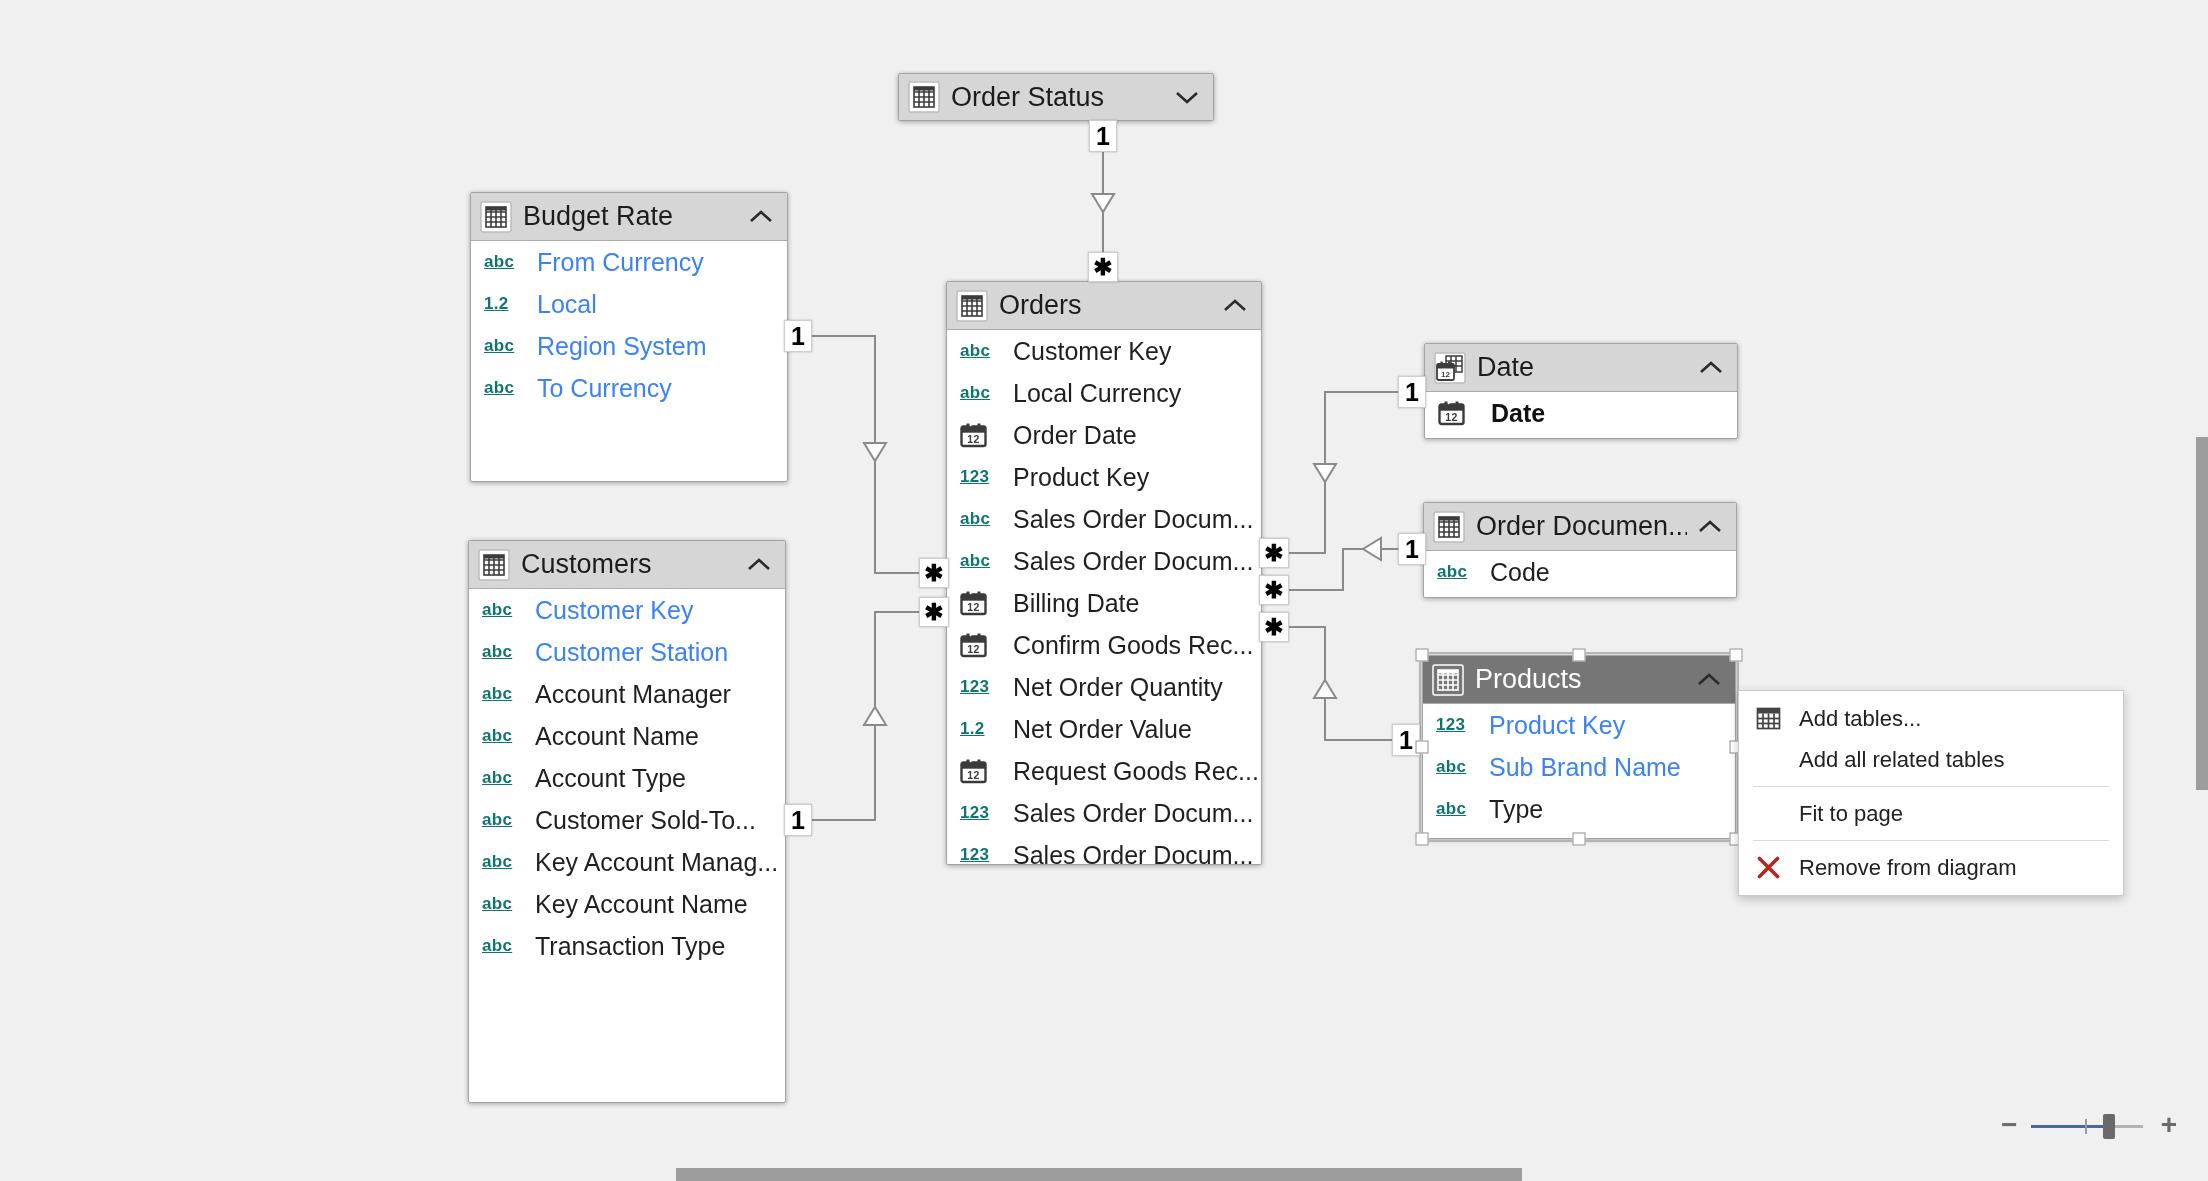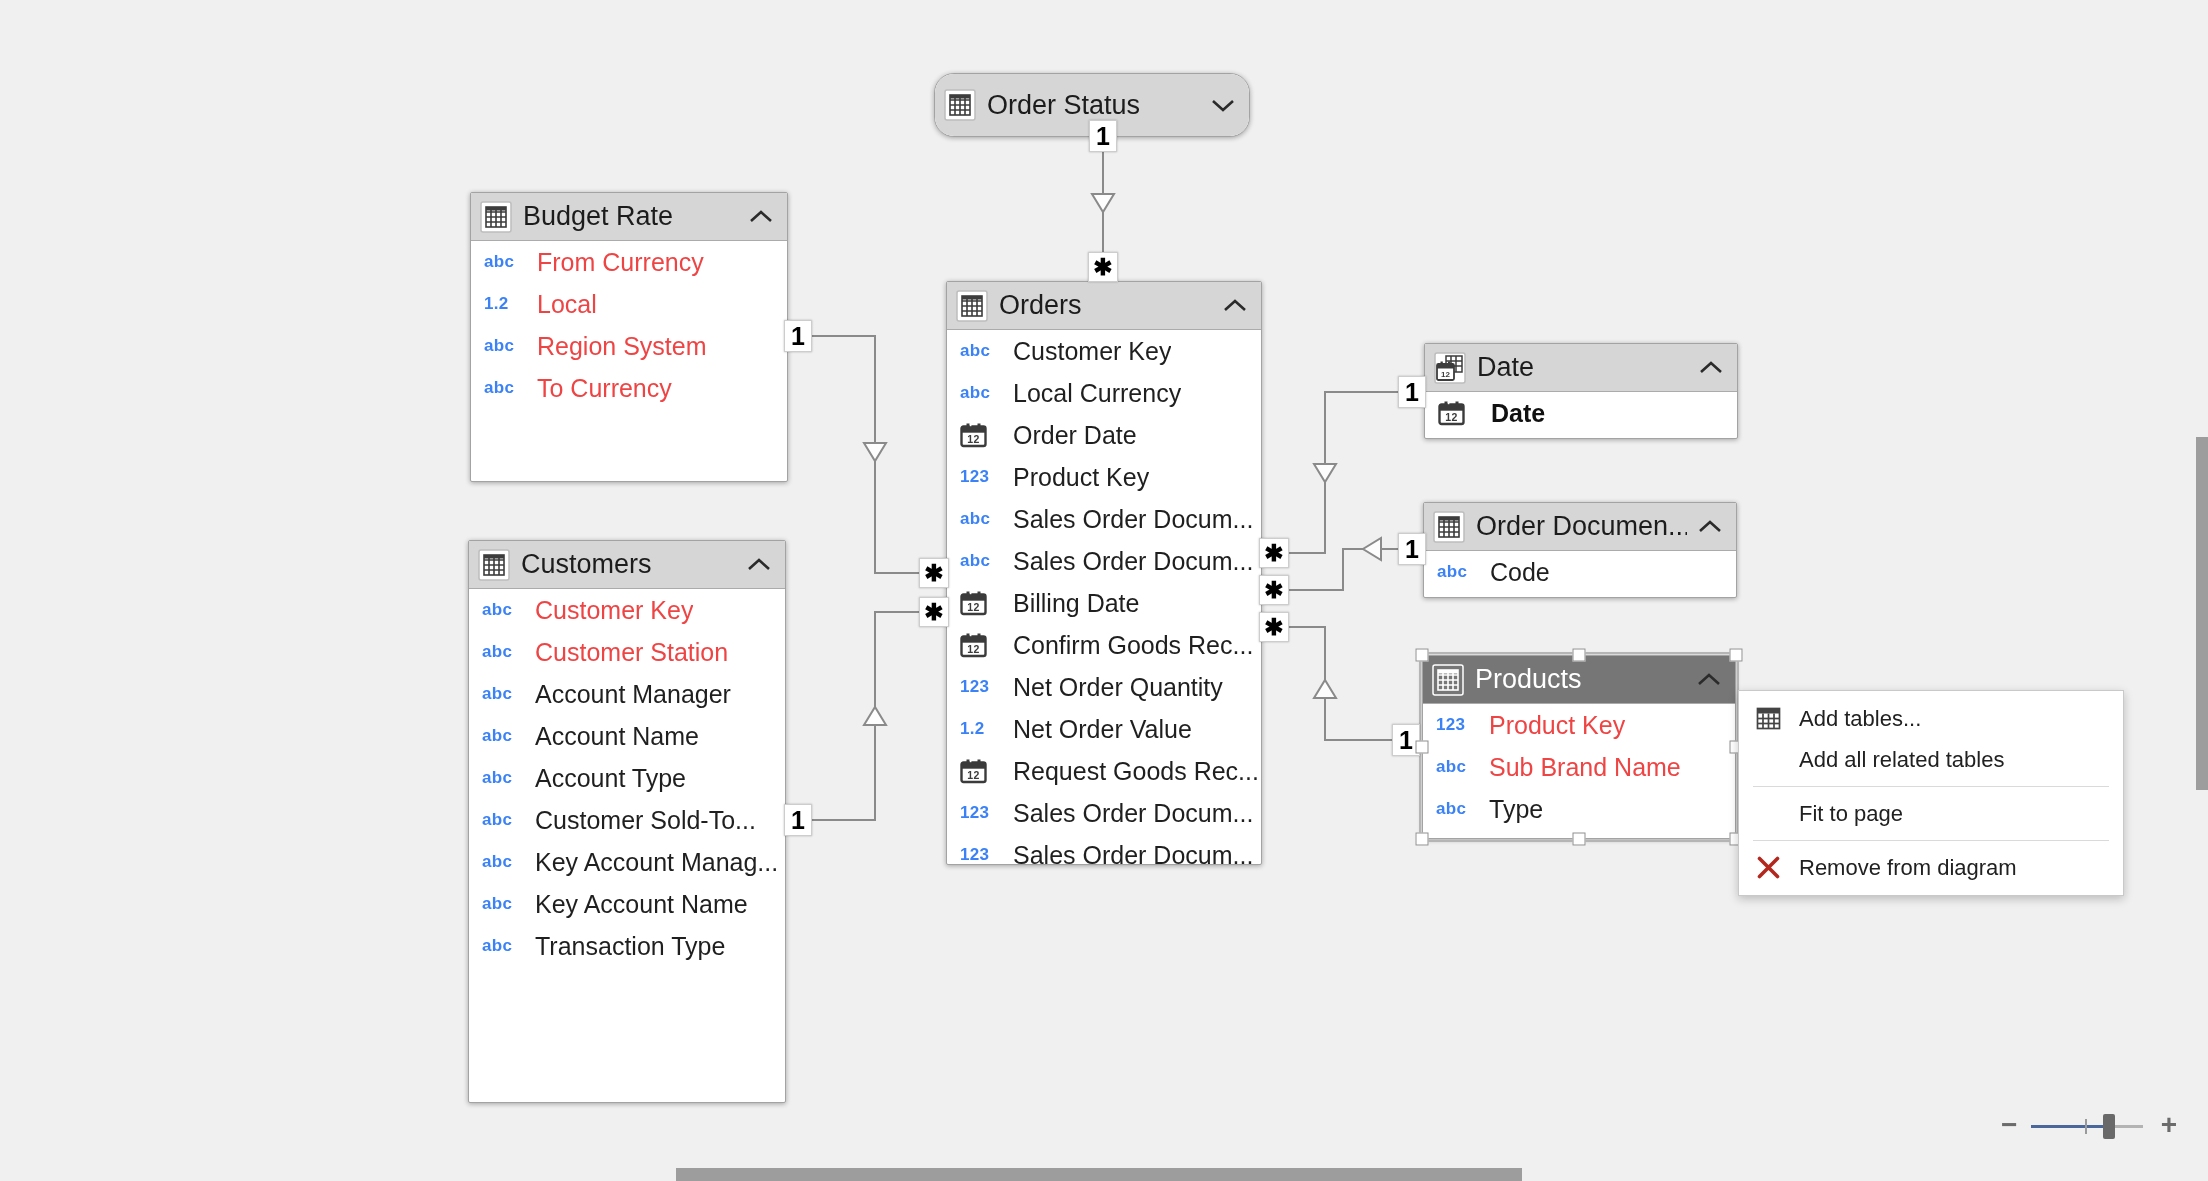--- a/index.html
+++ b/index.html
@@ -19,24 +19,24 @@
   .card.selected .card-header{background:#767676;}
   .tbl-name{font-size:27px; color:#1c1c1c; flex:1 1 auto; white-space:nowrap; overflow:hidden;}
   .card.selected .tbl-name{color:#ffffff;}
   .chev{flex:0 0 auto; display:flex; align-items:center;}
   .tbl-icon{flex:0 0 auto; display:flex; align-items:center;}
 
   .card-body{position:relative;}
   .frow{display:flex; align-items:center; height:42px; padding-left:13px; gap:9px;
         font-size:25px; color:#1f1f1f; white-space:nowrap;}
   .frow .flabel{overflow:hidden;}
-  .frow.dim .flabel{color:#ef4444;}
+  .frow.dim .flabel{color:#3b82f6;}
   .frow.bold .flabel{font-weight:700; color:#111;}
-  .ficon{width:44px; flex:0 0 44px; font-size:17px; font-weight:700; color:#3b82f6;
-        letter-spacing:.3px; display:flex; align-items:center;}
+  .ficon{width:44px; flex:0 0 44px; font-size:17px; font-weight:700; color:#0f766e;
+        letter-spacing:.3px; display:flex; align-items:center;text-decoration:underline;}
 
   
   .chip{position:absolute; transform:translate(-50%,-50%); background:#fff; border:1px solid #cdcdcd;
         box-shadow:0 0 2px rgba(0,0,0,.25); font-weight:700; color:#000;
         display:flex; align-items:center; justify-content:center; z-index:3;}
   .chip.one{min-width:22px; height:30px; font-size:25px; padding:0 2px;}
   .chip.many{min-width:26px; height:28px; font-size:23px; padding:0 1px;}
 
   
   .handle{position:absolute; width:13px; height:13px; background:#fff; border:1px solid #8f8f8f;
@@ -86,21 +86,21 @@
     <div class="ztrack">
       <div class="zfill"></div>
       <div class="ztick"></div>
       <div class="zhandle"></div>
     </div>
     <span class="zplus">+</span>
   </div>
 
   <div class="hscroll"></div>
   <div class="vscroll"></div>
-<div class="card collapsed" style="left: 934px; top: 73px; width: 316px; height: 64px; border-radius: 20px;">
+<div class="card collapsed" style="left: 898px; top: 73px; width: 316px; height: 48px;">
       <div class="card-header">
         <span class="tbl-icon">
           <svg width="32" height="32" viewBox="0 0 32 32">
     <rect x="1" y="1" width="30" height="30" rx="2" fill="#ffffff" stroke="#bdbdbd" stroke-width="1.5"></rect>
     <g stroke="#3c3c3c" stroke-width="1.6" fill="none">
       <rect x="6" y="6" width="20" height="20"></rect>
       <line x1="6" y1="11" x2="26" y2="11"></line>
               <line x1="6" y1="16" x2="26" y2="16"></line>
               <line x1="6" y1="21" x2="26" y2="21"></line>
       <line x1="11" y1="6" x2="11" y2="26"></line>

